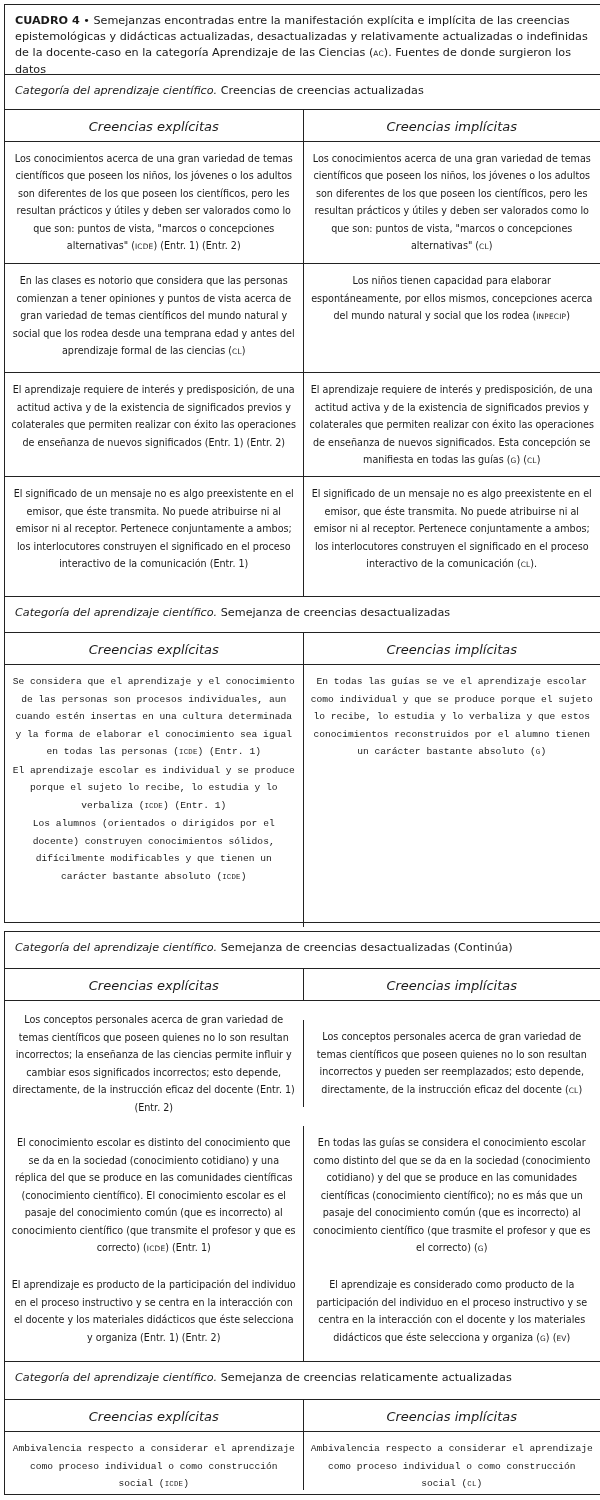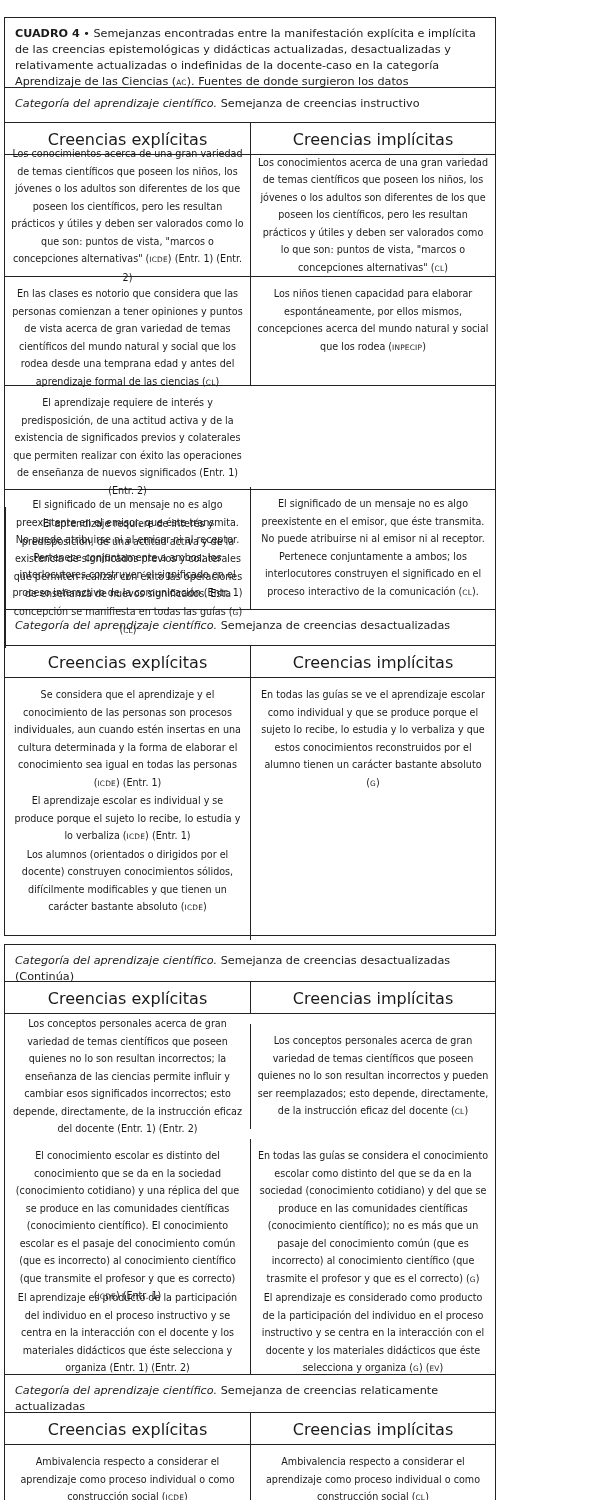--- a/index.html
+++ b/index.html
@@ -1,77 +1,77 @@
 <!DOCTYPE html>
 <html><head>
 <meta charset="utf-8">
 <style>
   html, body { margin: 0; padding: 0; background: #ffffff; }
   body {
     width: 600px; height: 1500px; position: relative; overflow: hidden;
     font-family: "DejaVu Sans", sans-serif; color: #1a1a1a;
   }
   .tbl {
-    position: absolute; left: 4px; width: 492px;
-    border: 1.5px solid #222; box-sizing: border-box; background: #fff; margin-top: 13px;
+    position: absolute; left: 4px; width: 597px;
+    border: 1.5px solid #222; box-sizing: border-box; background: #fff;
   }
   .tbl1 { top: 4px; height: 919px; }
   .tbl2 { top: 931px; height: 564px; }
   .caption {
     padding: 8px 10px 8px 10px; font-size: 11.2px; line-height: 16px;
     border-bottom: 1.5px solid #222; height: 70px; box-sizing: border-box;
   }
   .caption b { font-weight: bold; }
   .cat {
     font-size: 11.2px; line-height: 16px; padding: 8px 10px;
     border-bottom: 1.5px solid #222; box-sizing: border-box;
   }
   .cat i { }
   .row { display: flex; border-bottom: 1.5px solid #222; box-sizing: border-box; }
-  .row:last-child { border-bottom: none; }
+  .row:last-child { border-bottom: none; font-family: Liberation Mono, monospace; }
   .cell {
     width: 50%; box-sizing: border-box; text-align: center;
     font-size: 9.6px; line-height: 17.5px; padding: 8px 6px;
   }
   .cell + .cell { border-left: 1.5px solid #222; }
-  .hdr .cell { font-size: 16px; line-height: 16px; padding: 9px 6px; }
+  .hdr .cell { font-style: italic; font-size: 13px; line-height: 16px; padding: 9px 6px; }
   .src { font-size: 7.4px; letter-spacing: 0.2px; }
   .para { display: block; }
 </style>
 </head>
 <body>
 
 <div class="tbl tbl1">
   <div class="caption">
     <b>CUADRO 4</b>
     <span>•</span>
     <span>Semejanzas encontradas entre la manifestación explícita e implícita de las creencias epistemológicas y didácticas actualizadas, desactualizadas y relativamente actualizadas o indefinidas de la docente-caso en la categoría Aprendizaje de las Ciencias (<span class="src">AC</span>). Fuentes de donde surgieron los datos</span>
   </div>
 
   <div class="cat" style="height:35px;">
     <i>Categoría del aprendizaje científico.</i>
-    <span>Semejanza de creencias instructivo</span>
+    <span>Creencias de creencias actualizadas</span>
   </div>
   <div class="row hdr" style="height:32px;">
     <div class="cell">Creencias explícitas</div>
     <div class="cell">Creencias implícitas</div>
   </div>
   <div class="row" style="height:122px;align-items:center;">
     <div class="cell">Los conocimientos acerca de una gran variedad de temas científicos que poseen los niños, los jóvenes o los adultos son diferentes de los que poseen los científicos, pero les resultan prácticos y útiles y deben ser valorados como lo que son: puntos de vista, "marcos o concepciones alternativas" (<span class="src">ICDE</span>) (Entr. 1) (Entr. 2)</div>
     <div class="cell">Los conocimientos acerca de una gran variedad de temas científicos que poseen los niños, los jóvenes o los adultos son diferentes de los que poseen los científicos, pero les resultan prácticos y útiles y deben ser valorados como lo que son: puntos de vista, "marcos o concepciones alternativas" (<span class="src">CL</span>)</div>
   </div>
   <div class="row" style="height:109px;">
     <div class="cell">En las clases es notorio que considera que las personas comienzan a tener opiniones y puntos de vista acerca de gran variedad de temas científicos del mundo natural y social que los rodea desde una temprana edad y antes del aprendizaje formal de las ciencias (<span class="src">CL</span>)</div>
     <div class="cell">Los niños tienen capacidad para elaborar espontáneamente, por ellos mismos, concepciones acerca del mundo natural y social que los rodea (<span class="src">INPECIP</span>)</div>
   </div>
-  <div class="row" style="height:104px;flex-direction:column;">
+  <div class="row" style="height:104px;">
     <div class="cell">El aprendizaje requiere de interés y predisposición, de una actitud activa y de la existencia de significados previos y colaterales que permiten realizar con éxito las operaciones de enseñanza de nuevos significados (Entr. 1) (Entr. 2)</div>
     <div class="cell">El aprendizaje requiere de interés y predisposición, de una actitud activa y de la existencia de significados previos y colaterales que permiten realizar con éxito las operaciones de enseñanza de nuevos significados. Esta concepción se manifiesta en todas las guías (<span class="src">G</span>) (<span class="src">CL</span>)</div>
   </div>
-  <div class="row" style="height:120px;align-items:flex-end;">
+  <div class="row" style="height:120px;">
     <div class="cell">El significado de un mensaje no es algo preexistente en el emisor, que éste transmita. No puede atribuirse ni al emisor ni al receptor. Pertenece conjuntamente a ambos; los interlocutores construyen el significado en el proceso interactivo de la comunicación (Entr. 1)</div>
     <div class="cell">El significado de un mensaje no es algo preexistente en el emisor, que éste transmita. No puede atribuirse ni al emisor ni al receptor. Pertenece conjuntamente a ambos; los interlocutores construyen el significado en el proceso interactivo de la comunicación (<span class="src">CL</span>).</div>
   </div>
 
   <div class="cat" style="height:36px;">
     <i>Categoría del aprendizaje científico.</i>
     <span>Semejanza de creencias desactualizadas</span>
   </div>
   <div class="row hdr" style="height:32px;">
     <div class="cell">Creencias explícitas</div>

